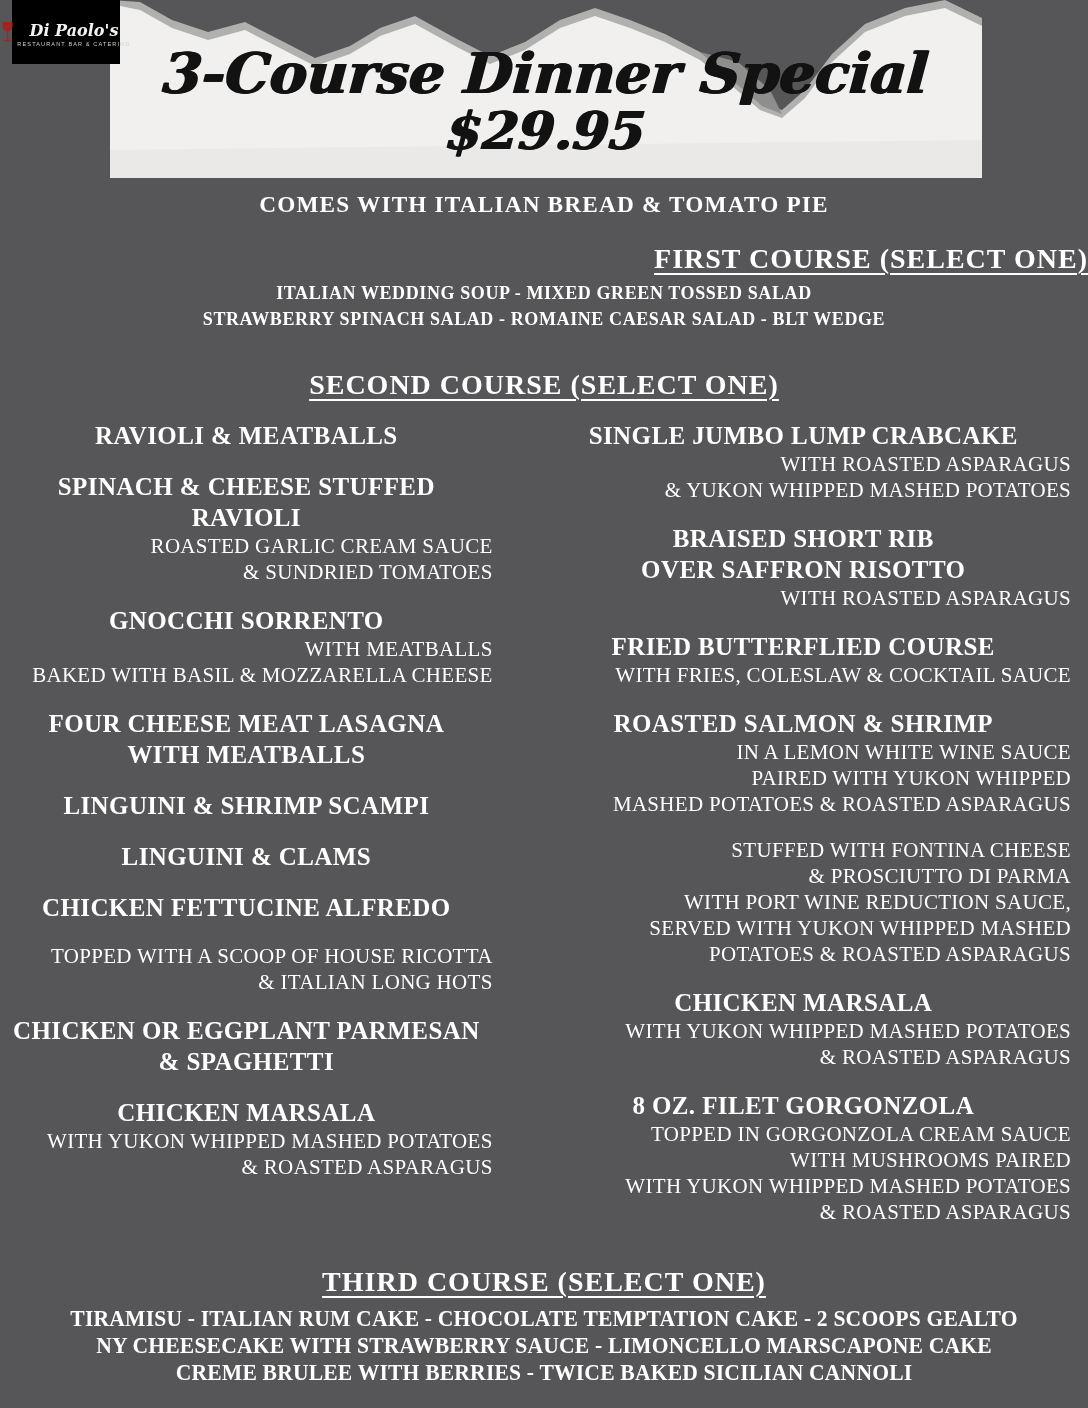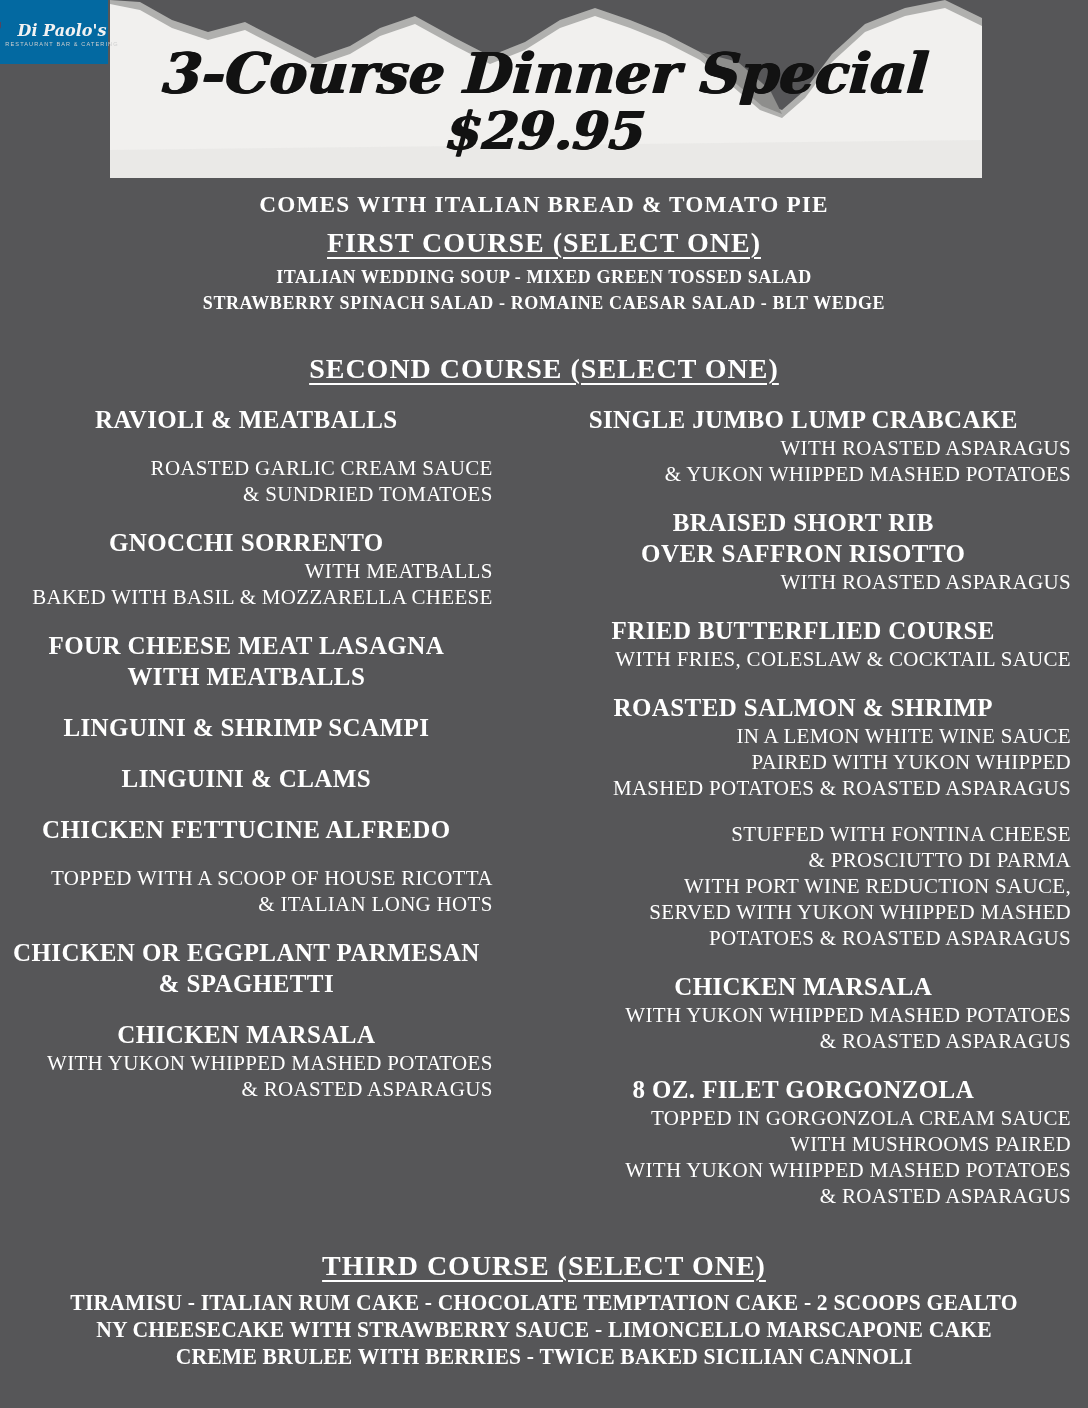--- a/index.html
+++ b/index.html
@@ -9,22 +9,22 @@
     font-family:"Liberation Serif","DejaVu Serif",serif;
     color:#ffffff;
     overflow:hidden;
     -webkit-font-smoothing:antialiased;
   }
   .page{width:1088px;height:1408px;position:relative;text-align:center;}
 
   
   .banner-area{position:relative;width:1088px;height:178px;}
   .logo{
-    position:absolute;left:0;top:0;width:108px;height:64px;
-    background:#0369a1;z-index:3;
+    position:absolute;left:12px;top:0;width:108px;height:64px;
+    background:#000000;z-index:3;
     display:flex;align-items:center;justify-content:center;gap:4px;
     text-align:right;
   }
   .logo-inner{display:flex;align-items:center;gap:3px;padding-top:4px;}
   .glass{flex:0 0 auto;}
   .logo-text{display:flex;flex-direction:column;align-items:center;}
   .logo-name{
     font-family:"DejaVu Serif",serif;font-style:italic;font-weight:700;
     font-size:16px;line-height:17px;color:#f2f2f2;letter-spacing:0px;white-space:nowrap;
   }
@@ -55,21 +55,21 @@
   
   .preline{white-space:pre-line;}
   .intro-line{
     margin-top:12px;font-weight:700;font-size:24px;line-height:28px;
     letter-spacing:1.2px;transform:scaleX(0.97);
   }
   .course-heading{
     font-weight:700;font-size:28px;line-height:34px;letter-spacing:1px;
     text-decoration:underline;text-underline-offset:5px;text-decoration-thickness:2px;
   }
-  .first-heading{margin-top:8px;}
+  .first-heading{margin-top:24px;text-align:right;}
   .first-options{
     margin-top:4px;font-weight:700;font-size:18px;line-height:26px;letter-spacing:0.6px;
   }
   .second-heading{margin-top:36px;}
 
   
   .columns{
     display:flex;justify-content:space-between;align-items:flex-start;
     margin-top:18px;padding:0 17px 0 0;
   }
@@ -138,20 +138,22 @@
 
   <div class="columns">
     <div class="col col-left">
 
         <div class="item">
           <div class="item-title preline">RAVIOLI &amp; MEATBALLS</div>
 
         </div>
 
         <div class="item">
+          <div class="item-title preline">SPINACH &amp; CHEESE STUFFED
+RAVIOLI</div>
           <div class="item-desc preline">ROASTED GARLIC CREAM SAUCE
 &amp; SUNDRIED TOMATOES</div>
         </div>
 
         <div class="item">
           <div class="item-title preline">GNOCCHI SORRENTO</div>
           <div class="item-desc preline">WITH MEATBALLS
 BAKED WITH BASIL &amp; MOZZARELLA CHEESE</div>
         </div>
 

